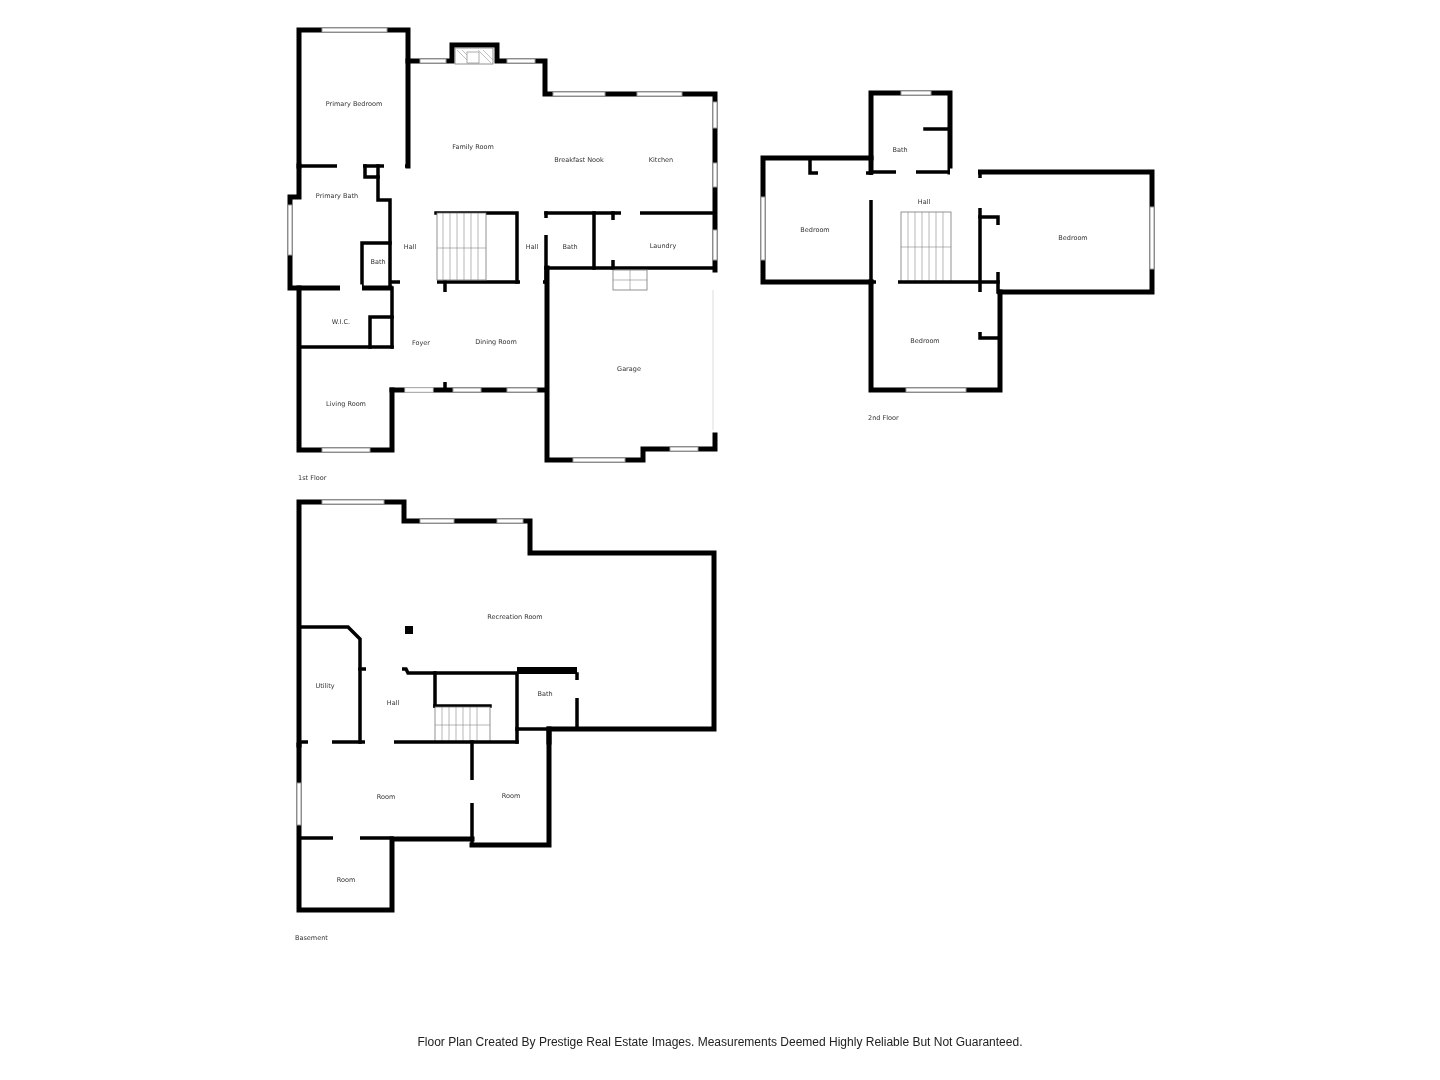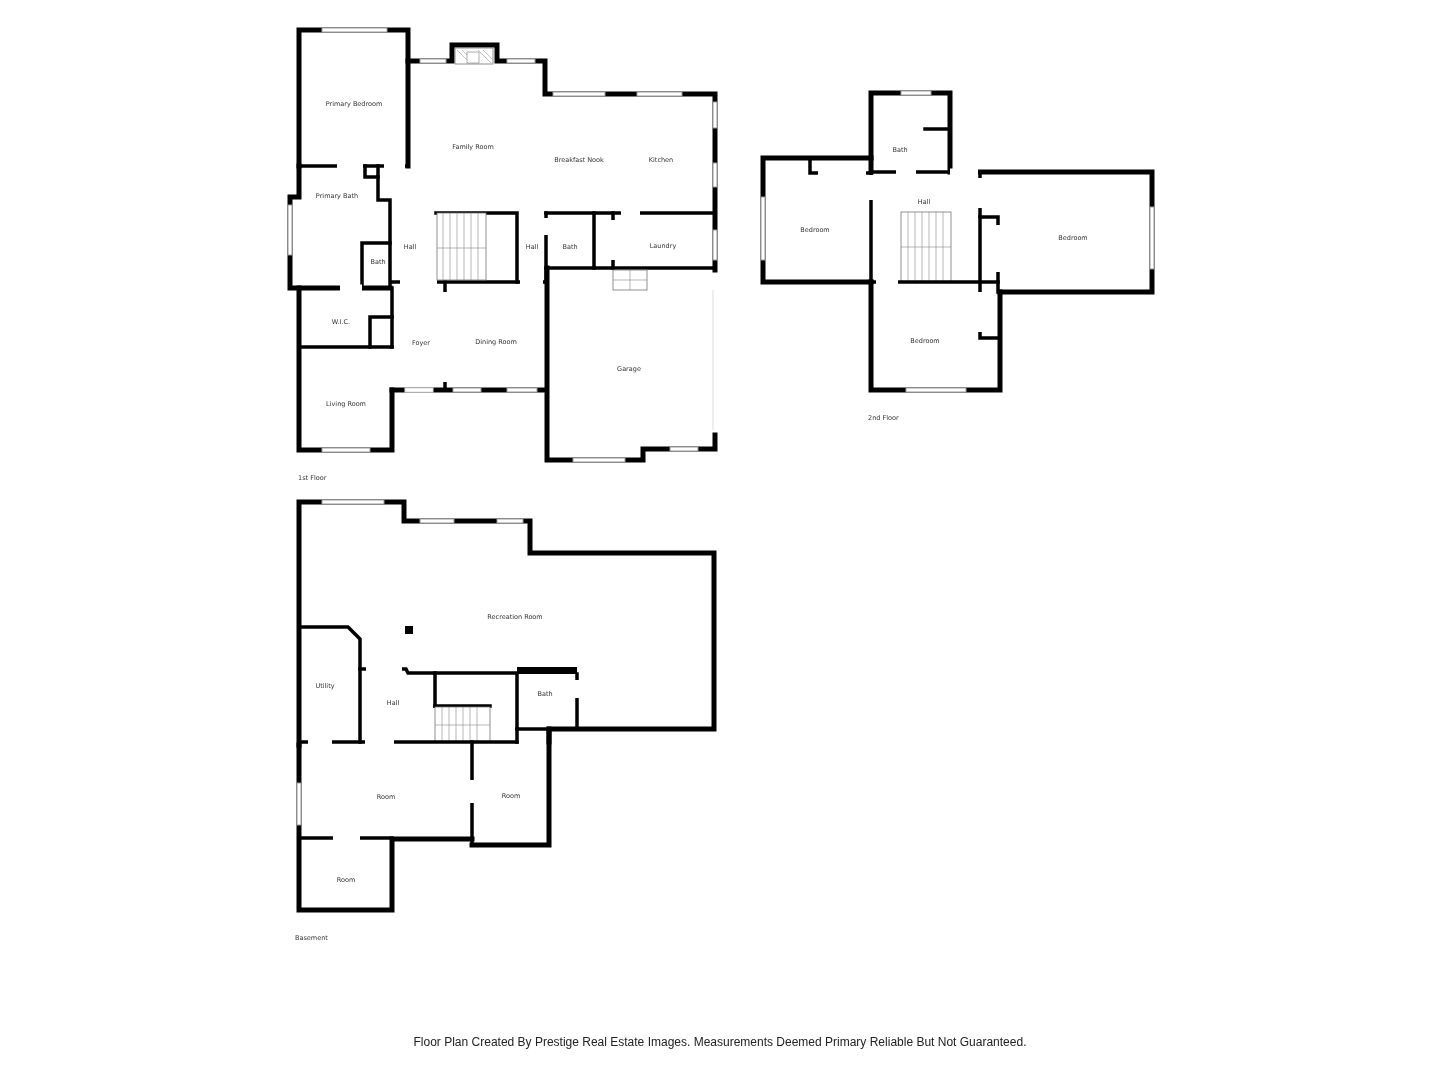--- a/index.html
+++ b/index.html
@@ -210,13 +210,13 @@
   <text class="lbl" x="515" y="617">Recreation Room</text>
   <text class="lbl" x="325" y="686">Utility</text>
   <text class="lbl" x="393" y="703">Hall</text>
   <text class="lbl" x="545" y="694">Bath</text>
   <text class="lbl" x="386" y="797">Room</text>
   <text class="lbl" x="511" y="796">Room</text>
   <text class="lbl" x="346" y="880">Room</text>
   <text class="floor-lbl" x="295" y="940">Basement</text>
 </svg>
 
-<div class="footer">Floor Plan Created By Prestige Real Estate Images. Measurements Deemed Primary Reliable But Not Guaranteed.</div>
+<div class="footer">Floor Plan Created By Prestige Real Estate Images. Measurements Deemed Highly Reliable But Not Guaranteed.</div>
 
 </body></html>

